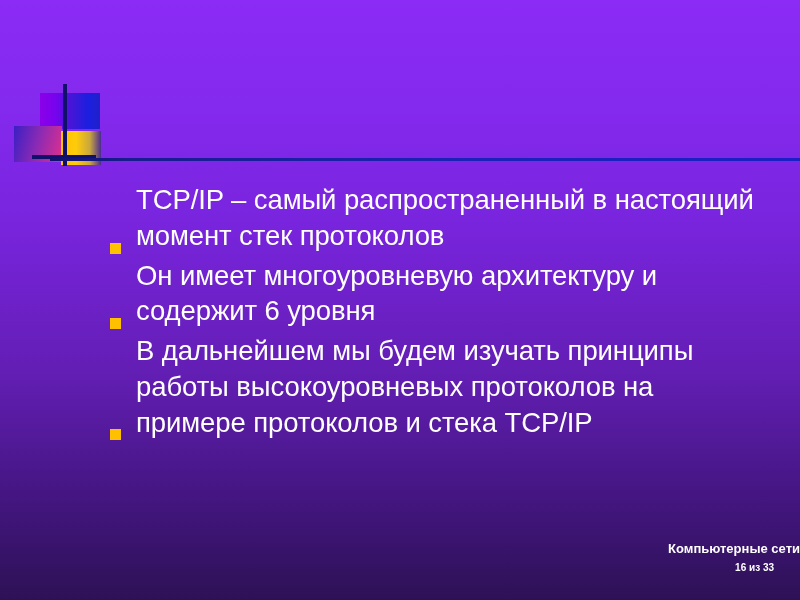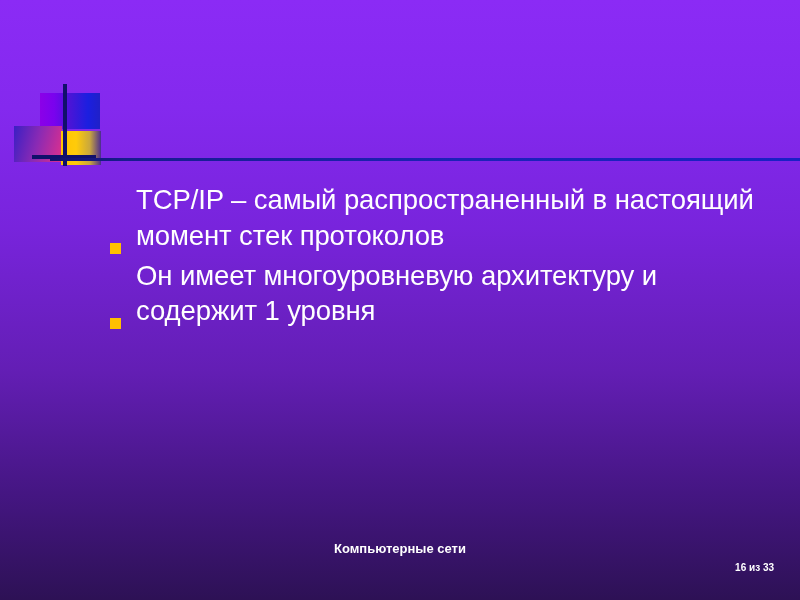--- a/index.html
+++ b/index.html
@@ -142,21 +142,21 @@
     color: #FFFFFF;
     letter-spacing: -0.1px;
   }
 
   
   .footer-center {
     position: absolute;
     left: 0;
     right: 0;
     top: 540px;
-    text-align: center;
+    text-align: right;
     font-size: 13px;
     font-weight: bold;
     line-height: 1.45;
     color: #FFFFFF;
   }
   .footer-line {
     display: block;
   }
   .footer-page {
     position: absolute;
@@ -186,23 +186,27 @@
 
   <div class="body">
 
     <div class="bullet-row">
       <span class="bullet-marker"></span>
       <span class="bullet-text">TCP/IP – самый распространенный в настоящий момент стек протоколов</span>
     </div>
 
     <div class="bullet-row">
       <span class="bullet-marker"></span>
-      <span class="bullet-text">Он имеет многоуровневую архитектуру и содержит 1 уровня</span>
+      <span class="bullet-text">Он имеет многоуровневую архитектуру и содержит 6 уровня</span>
     </div>
 
+    <div class="bullet-row">
+      <span class="bullet-marker"></span>
+      <span class="bullet-text">В дальнейшем мы будем изучать принципы работы высокоуровневых протоколов на примере протоколов и стека TCP/IP</span>
+    </div>
 
   </div>
 
   <div class="footer-center">
     <span class="footer-line">Компьютерные сети</span>
   </div>
 
   <div class="footer-page">16 из 33</div>
 
 </div>

